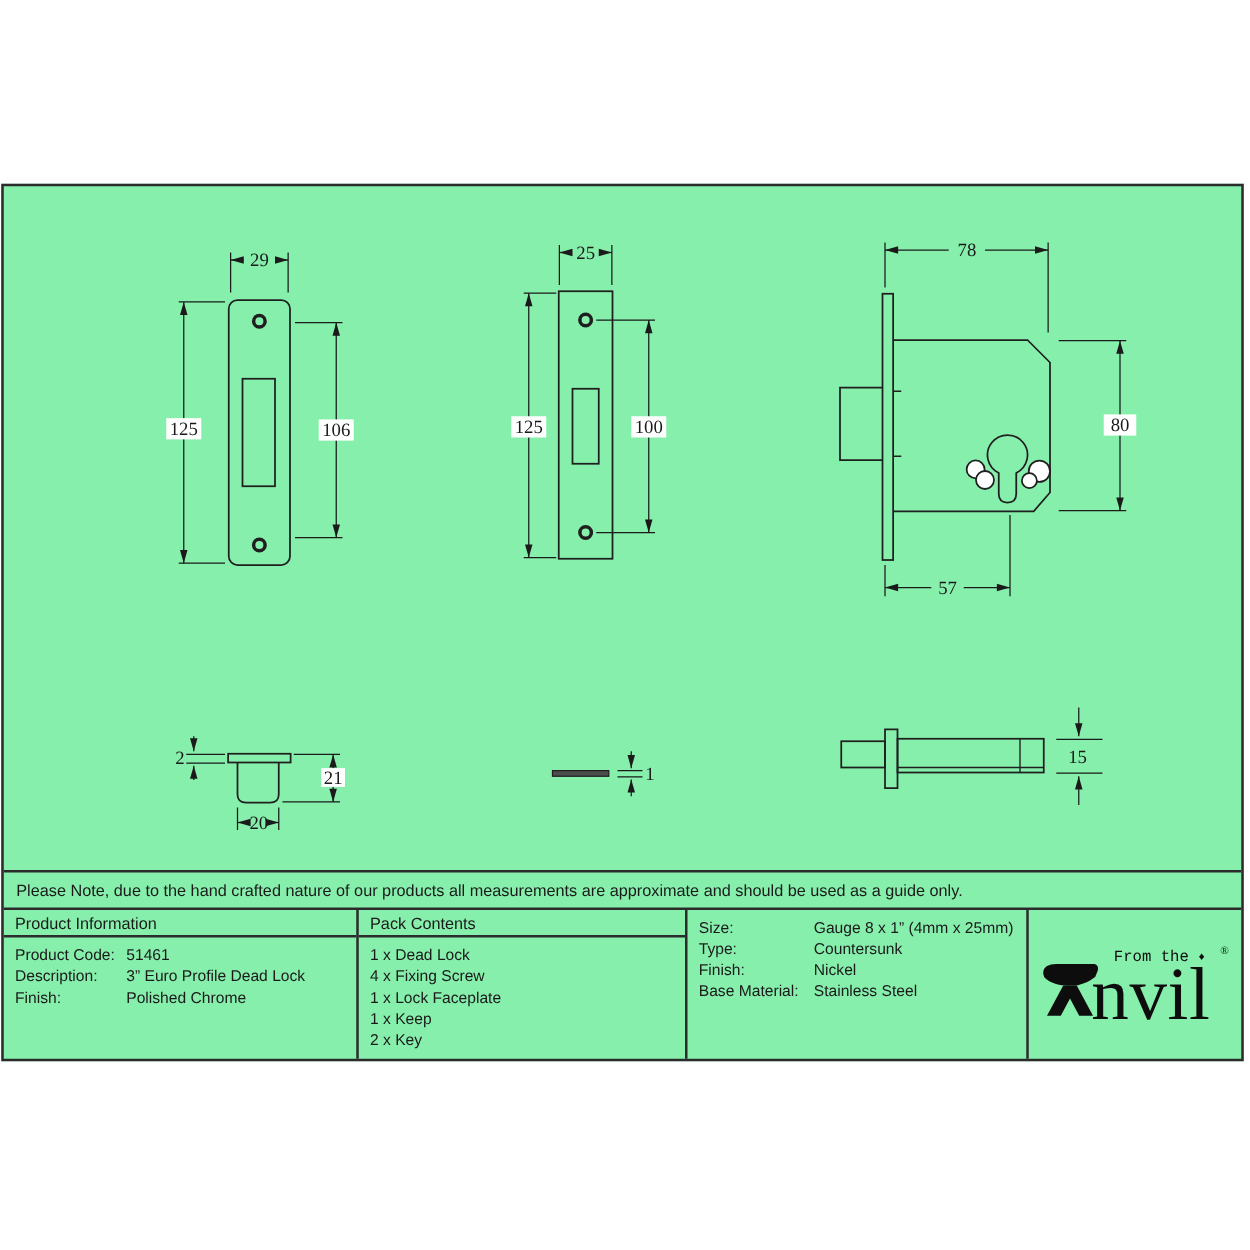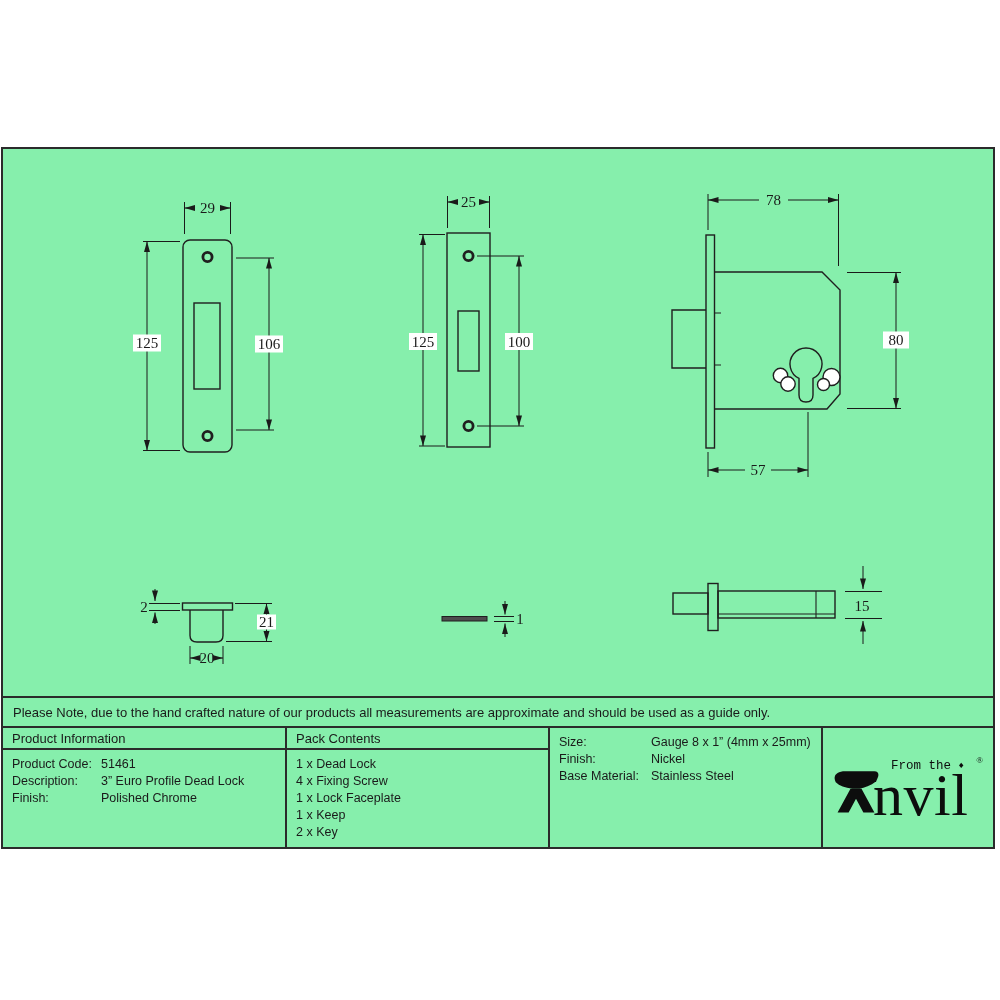--- a/index.html
+++ b/index.html
@@ -77,20 +77,24 @@
         </div>
       </div>
 
       <div class="col col-screws">
         <div class="col-body">
           <div class="kv">
             <span class="k">Size:</span>
             <span class="v">Gauge 8 x 1” (4mm x 25mm)</span>
           </div>
           <div class="kv">
+            <span class="k">Type:</span>
+            <span class="v">Countersunk</span>
+          </div>
+          <div class="kv">
             <span class="k">Finish:</span>
             <span class="v">Nickel</span>
           </div>
           <div class="kv">
             <span class="k">Base Material:</span>
             <span class="v">Stainless Steel</span>
           </div>
         </div>
       </div>
 

